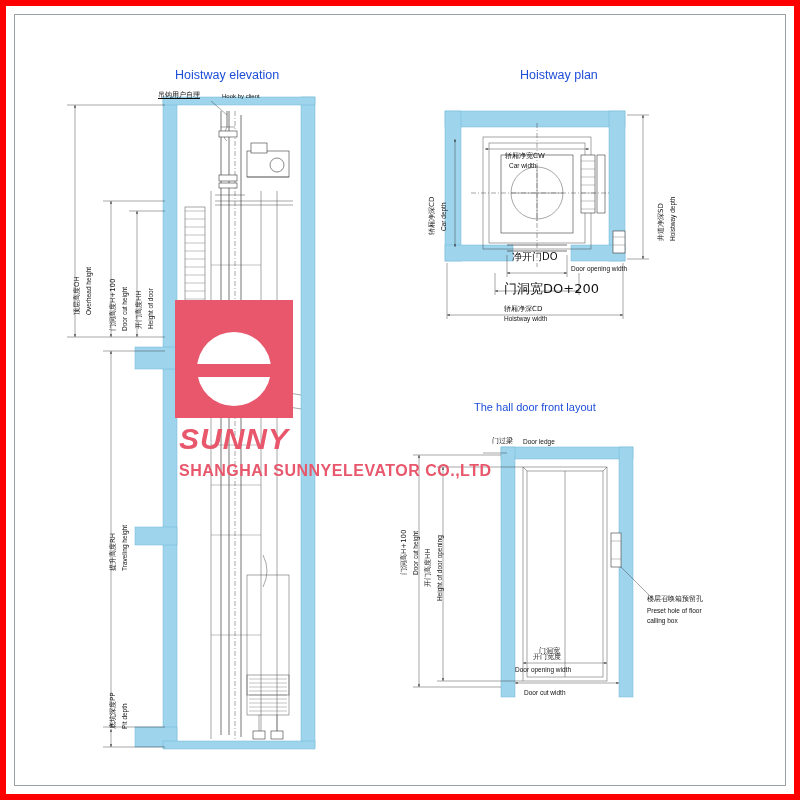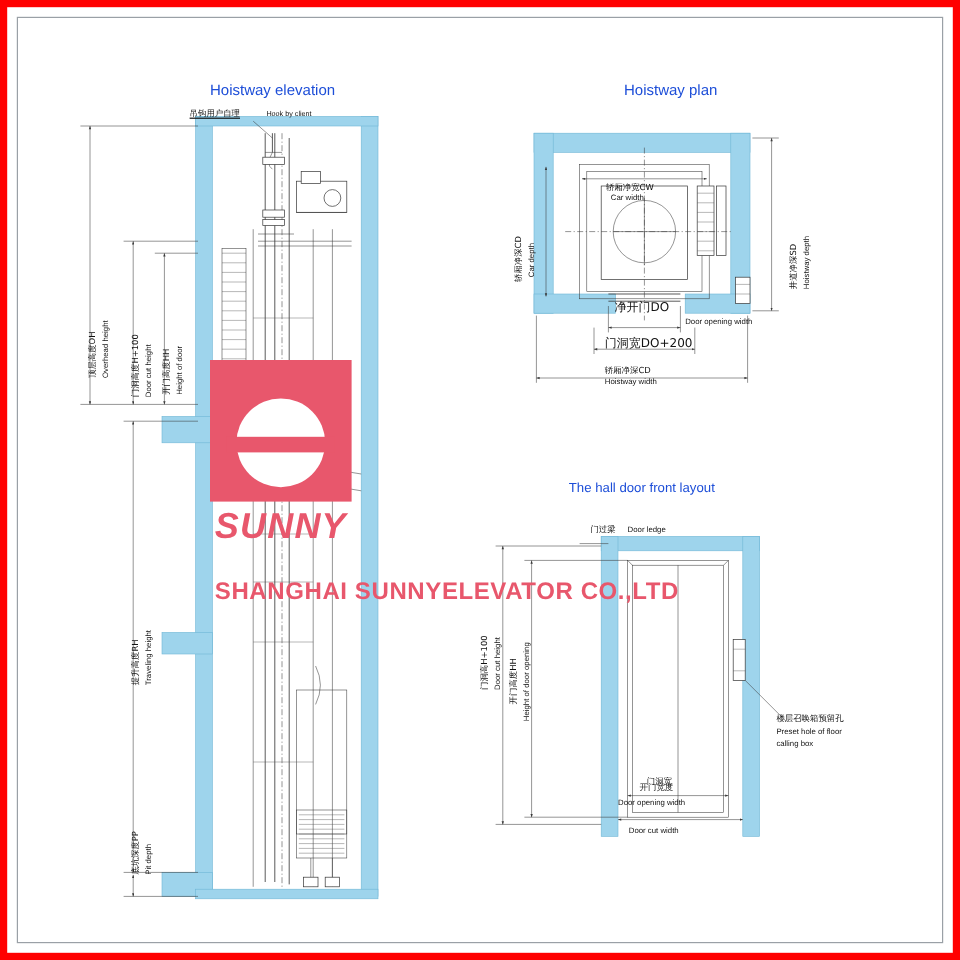--- a/index.html
+++ b/index.html
@@ -67,25 +67,24 @@
   }
   #wm .sunny{
     position:absolute;left:4px;top:132px;
     font-size:30px;font-weight:bold;
     color:#e8576c;
     letter-spacing:1px;
     font-style:italic;
   }
   #wm .co{
     position:absolute;left:4px;top:172px;
-    font-size:20px;font-weight:bold;
+    font-size:16px;font-weight:bold;
     color:#e8576c;
     letter-spacing:0.5px;
     white-space:nowrap;
-    margin-top:20px;
   }
 </style>
 </head>
 <body>
 
 <div id="page">
   <div id="inner">
 
     <svg width="784" height="784" viewBox="0 0 784 784">
       <defs>
@@ -332,35 +331,35 @@
 
     <div class="lbl cn vert" style="left:413px;top:220px;font-size:7px;">轿厢净深CD</div>
     <div class="lbl vert" style="left:425px;top:216px;font-size:6.5px;">Car depth</div>
 
     <div class="lbl cn vert" style="left:642px;top:226px;font-size:7px;">井道净深SD</div>
     <div class="lbl vert" style="left:654px;top:226px;font-size:6.5px;">Hoistway depth</div>
 
     <div class="lbl cn" style="left:497px;top:236px;font-size:10px;">净开门DO</div>
     <div class="lbl" style="left:556px;top:250px;font-size:6.5px;">Door opening width</div>
 
-    <div class="lbl cn" style="left:489px;top:266px;font-size:10px;">门洞宽DO+200</div>
+    <div class="lbl cn" style="left:489px;top:266px;font-size:13px;">门洞宽DO+200</div>
 
     <div class="lbl cn" style="left:489px;top:290px;font-size:7px;">轿厢净深CD</div>
     <div class="lbl" style="left:489px;top:300px;font-size:6.5px;">Hoistway width</div>
 
     <div class="lbl cn" style="left:477px;top:422px;font-size:7px;">门过梁</div>
     <div class="lbl" style="left:508px;top:423px;font-size:6.5px;">Door ledge</div>
 
     <div class="lbl cn vert" style="left:385px;top:560px;font-size:7px;">门洞高H+100</div>
     <div class="lbl vert" style="left:397px;top:560px;font-size:6.5px;">Door cut height</div>
 
     <div class="lbl cn vert" style="left:409px;top:572px;font-size:7px;">开门高度HH</div>
     <div class="lbl vert" style="left:421px;top:586px;font-size:6.5px;">Height of door opening</div>
 
-    <div class="lbl cn" style="left:518px;top:638px;font-size:7px;font-family:Liberation Mono, monospace;">开门宽度</div>
+    <div class="lbl cn" style="left:518px;top:638px;font-size:7px;">开门宽度</div>
     <div class="lbl" style="left:500px;top:651px;font-size:6.5px;">Door opening width</div>
 
     <div class="lbl cn" style="left:524px;top:632px;font-size:7px;">门洞宽</div>
     <div class="lbl" style="left:509px;top:674px;font-size:6.5px;">Door cut width</div>
 
     <div class="lbl cn" style="left:632px;top:580px;font-size:7px;">楼层召唤箱预留孔</div>
     <div class="lbl" style="left:632px;top:592px;font-size:6.5px;">Preset hole of floor</div>
     <div class="lbl" style="left:632px;top:602px;font-size:6.5px;">calling box</div>
 
   </div>

